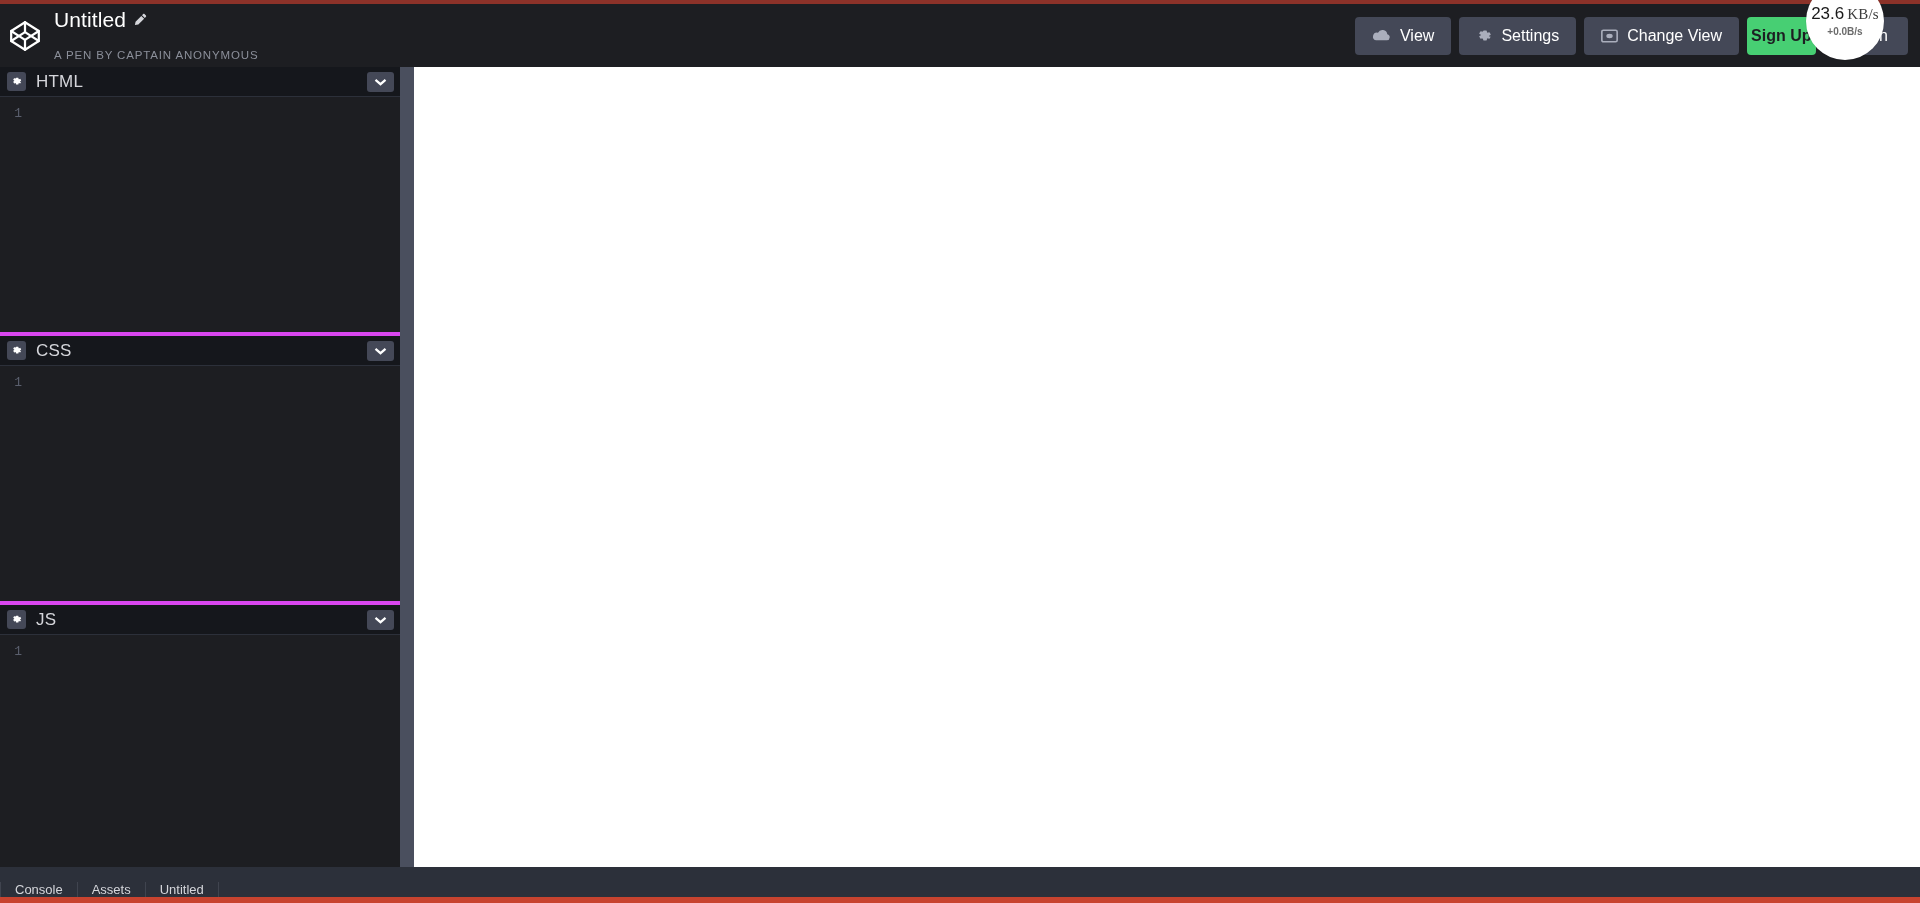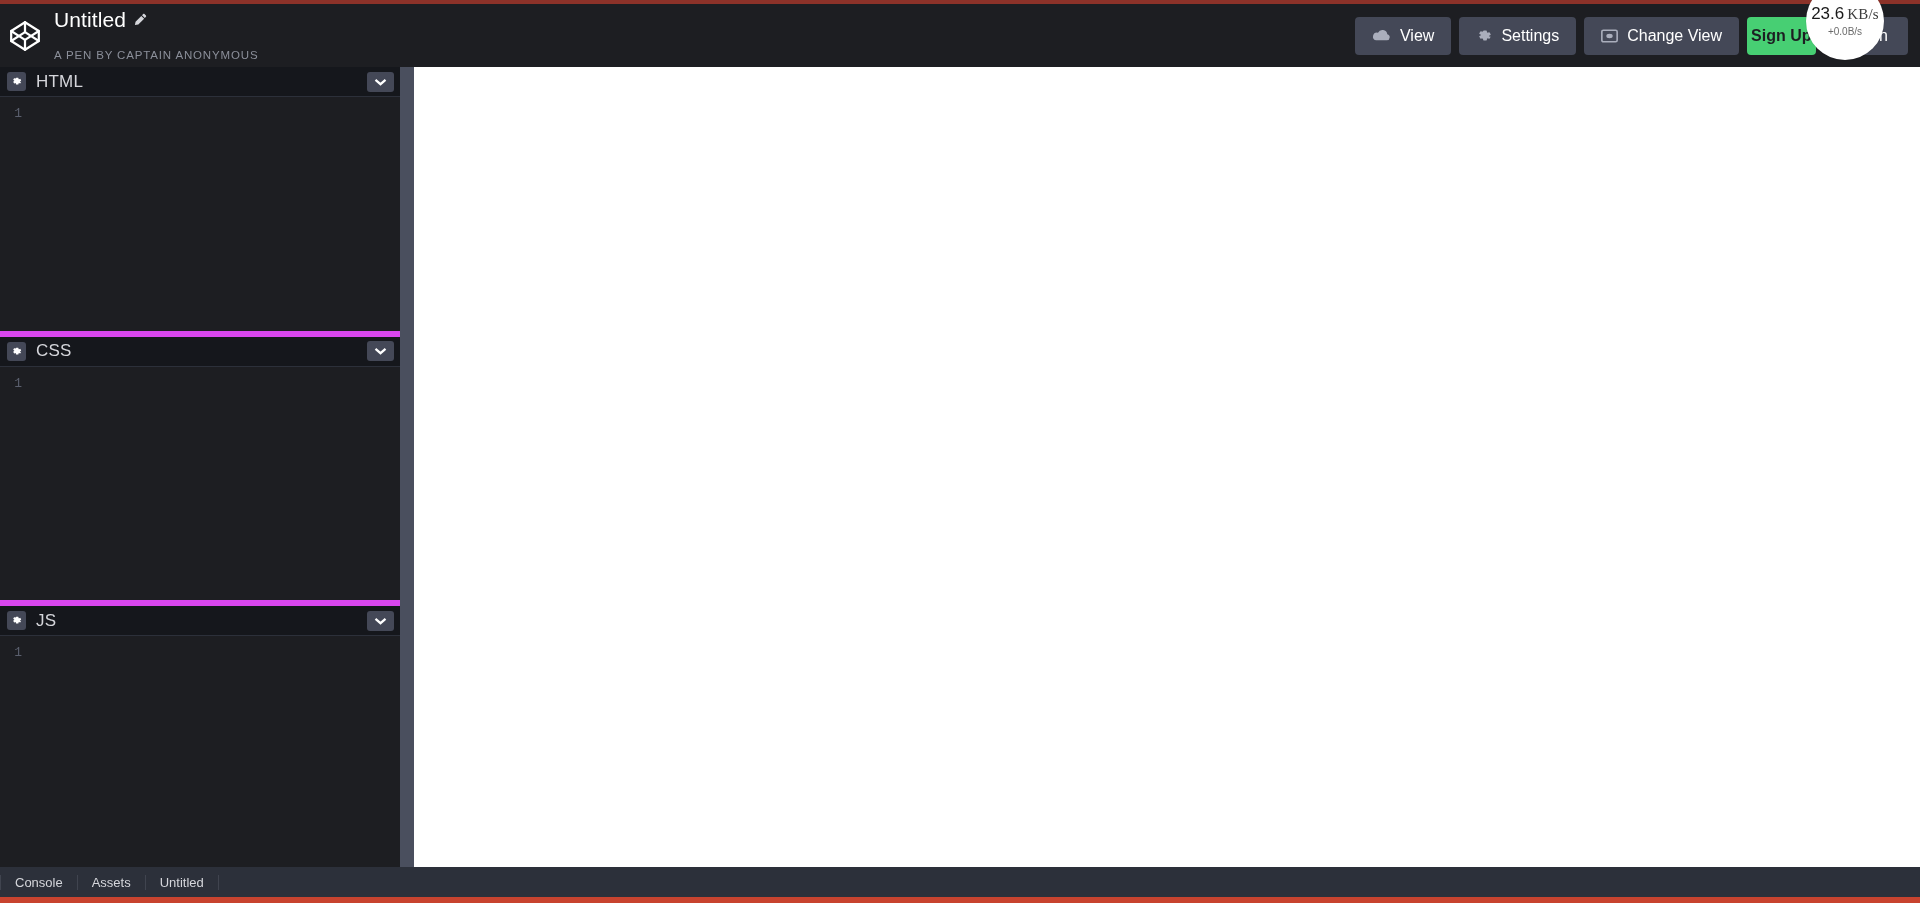--- a/index.html
+++ b/index.html
@@ -133,21 +133,21 @@
     display: flex;
     flex-direction: column;
   }
 
   .box {
     position: relative;
     flex: 1 1 0;
     min-height: 0;
     display: flex;
     flex-direction: column;
-    border-bottom: 6px solid #d946ef;
+    border-bottom: 4px solid #d946ef;
   }
   .box:last-child { border-bottom: 0; }
 
   .box-head {
     height: 30px;
     flex: 0 0 30px;
     background: #15171c;
     display: flex;
     align-items: center;
     padding: 0 6px 0 7px;
@@ -260,21 +260,21 @@
 
   
   .bottom-bar {
     position: absolute;
     bottom: 6px;
     left: 0;
     width: 1920px;
     height: 30px;
     background: #2c303a;
     display: flex;
-    align-items: center;
+    align-items: flex-end;
   }
 
   .bbtn {
     border: 0;
     background: transparent;
     color: #d5d6db;
     font-family: "Liberation Sans", sans-serif;
     font-size: 13px;
     padding: 0 14px;
     display: flex;
@@ -318,20 +318,21 @@
     align-items: baseline;
     gap: 3px;
     margin-top: 0;
   }
   .netspeed-unit { font-size: 15px; color: #3b3b3b; letter-spacing: .2px; font-family: Liberation Serif, serif; }
   .netspeed-sub {
     margin-top: 5px;
     color: #6b6b6b;
     font-size: 10px;
     line-height: 1;
+    font-weight: bold;
   }
 </style>
 </head>
 <body>
 
 <div id="app">
 
   <div class="top-accent"></div>
 
   <div class="header">

